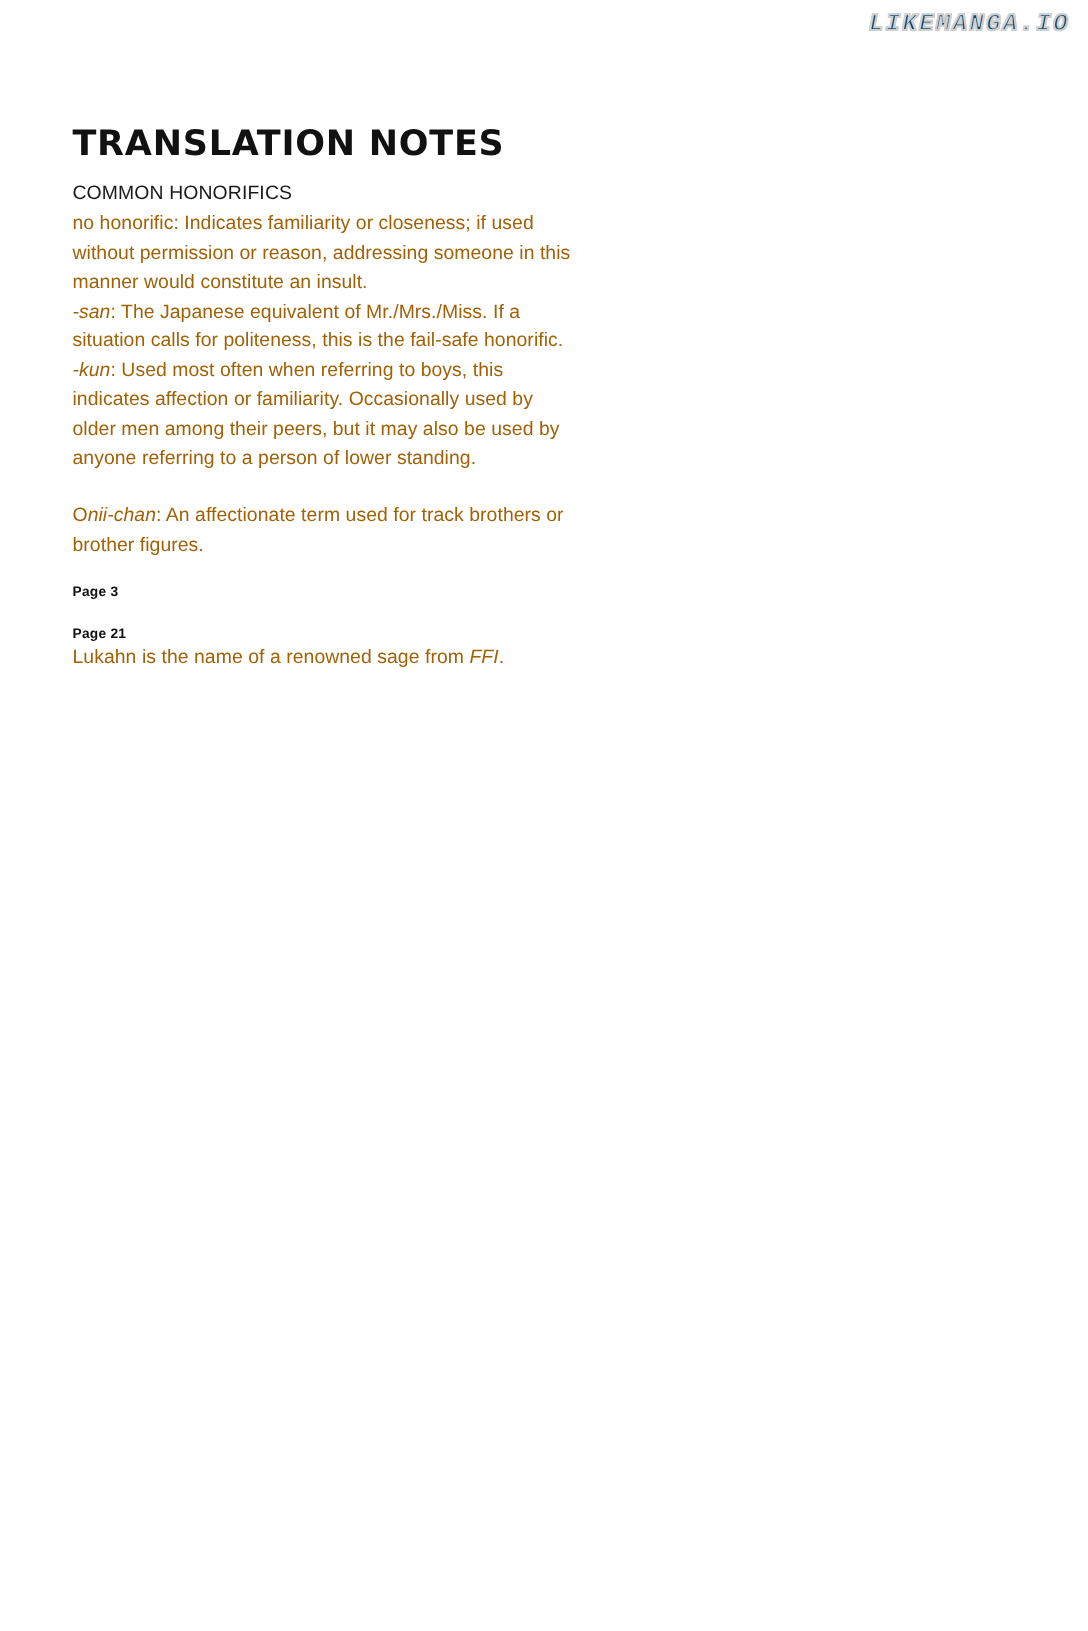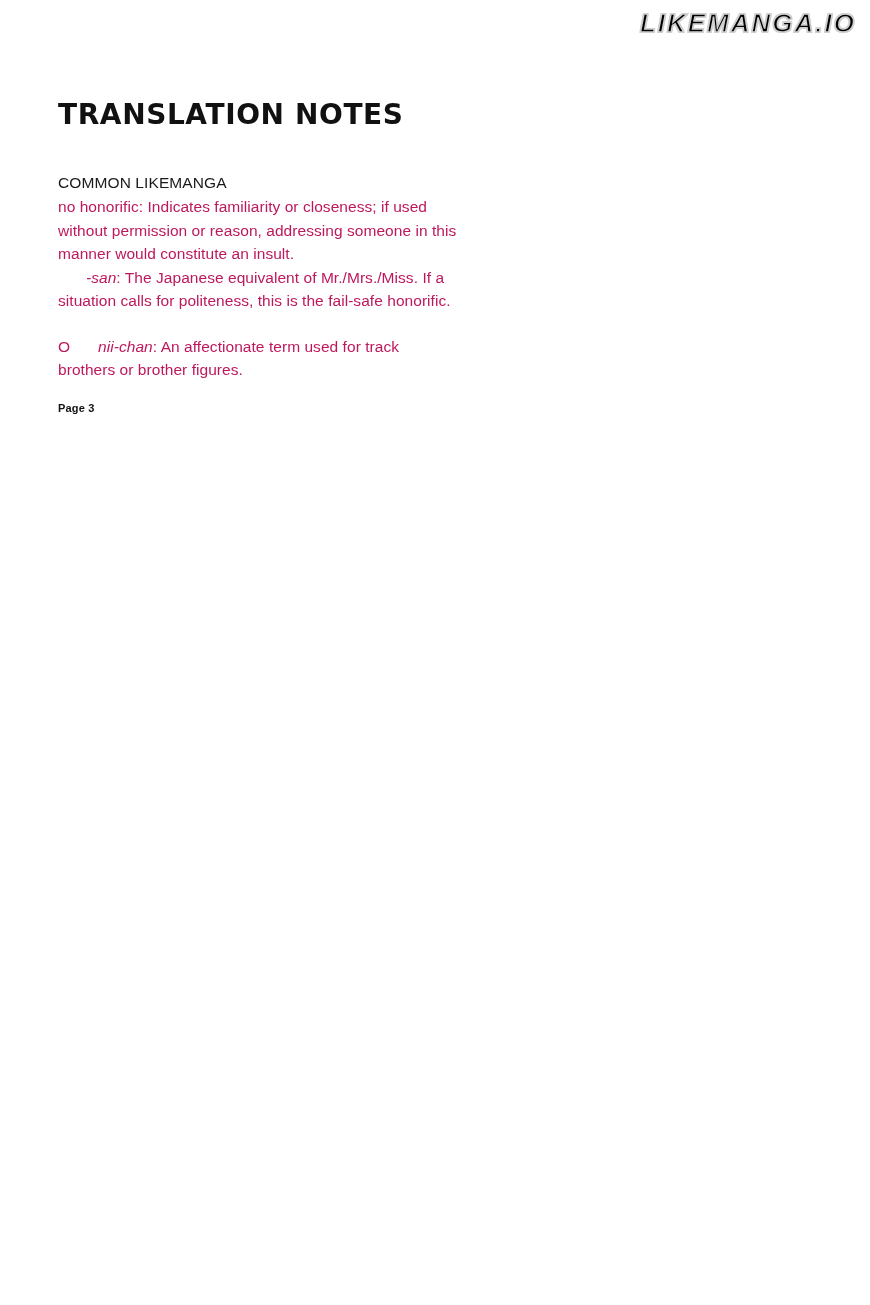--- a/index.html
+++ b/index.html
@@ -13,26 +13,26 @@
     font-family: "Liberation Sans", sans-serif;
     color: #1a1a1a;
     position: relative;
     overflow: hidden;
   }
 
   .watermark {
     position: absolute;
     top: 8px;
     right: 14px;
-    font-family: Liberation Sans, sans-serif;
+    font-family: Liberation Mono, monospace;
     font-style: italic;
     font-weight: bold;
-    font-size: 26px;
+    font-size: 19px;
     letter-spacing: 2px;
-    color: #000000;
+    color: #0c4a6e;
     -webkit-text-stroke: 1.5px #cfcfcf;
     text-shadow:
       -1px -1px 0 #d2d2d2,
        1px -1px 0 #d2d2d2,
       -1px  1px 0 #d2d2d2,
        1px  1px 0 #d2d2d2;
     user-select: none;
   }
 
   .page {
@@ -41,37 +41,37 @@
     top: 100px;
     width: 400px;
   }
 
   .page-title {
     font-family: "DejaVu Sans", sans-serif;
     font-size: 28px;
     font-weight: bold;
     letter-spacing: 0.6px;
     color: #111111;
-    margin: 0 0 40px 0;
+    margin: 0 0 12px 0;
     line-height: 1.1;
   }
 
   .section-label {
     font-size: 15.5px;
     color: #1a1a1a;
     line-height: 1.5;
     margin-bottom: 1px;
     letter-spacing: 0.1px;
   }
 
   p.para {
     margin: 0;
     font-size: 15.5px;
     line-height: 1.52;
-    color: #be185d;
+    color: #a16207;
     letter-spacing: 0.05px;
   }
 
   .block {
     margin-bottom: 0;
   }
 
   .gap {
     height: 22px;
   }
@@ -85,53 +85,59 @@
   }
 
   .note-block {
     margin-bottom: 0;
   }
 
   .spacer-sm { height: 20px; }
 
   em {
     font-style: italic;
-    margin-left: 28px;
   }
 </style>
 </head>
 <body>
 
 <div class="watermark">LIKEMANGA.IO</div>
 
 <div class="page">
 
   <h1 class="page-title">TRANSLATION NOTES</h1>
 
-  <div class="section-label">COMMON LIKEMANGA</div>
+  <div class="section-label">COMMON HONORIFICS</div>
 
   <div class="block">
     <p class="para"><span>no honorific</span><span>: Indicates familiarity or closeness; if used without permission or reason, addressing someone in this manner would constitute an insult.</span></p>
   </div>
 
   <div class="block">
     <p class="para"><em>-san</em><span>: The Japanese equivalent of Mr./Mrs./Miss. If a situation calls for politeness, this is the fail-safe honorific.</span></p>
   </div>
 
+  <div class="block">
+    <p class="para"><em>-kun</em><span>: Used most often when referring to boys, this indicates affection or familiarity. Occasionally used by older men among their peers, but it may also be used by anyone referring to a person of lower standing.</span></p>
+  </div>
 
 
 
   <div class="gap"></div>
 
   <div class="block">
     <p class="para"><span>O</span><em>nii-chan</em><span>: An affectionate term used for track brothers or brother figures.</span></p>
   </div>
 
   <div class="spacer-sm"></div>
 
   <div class="note-block">
     <div class="heading">Page 3</div>
   </div>
 
   <div class="spacer-sm"></div>
 
+  <div class="note-block">
+    <div class="heading">Page 21</div>
+    <p class="para"><span>Lukahn is the name of a renowned sage from </span><em>FFI</em><span>.</span></p>
+  </div>
 
 </div>
 
 </body></html>

